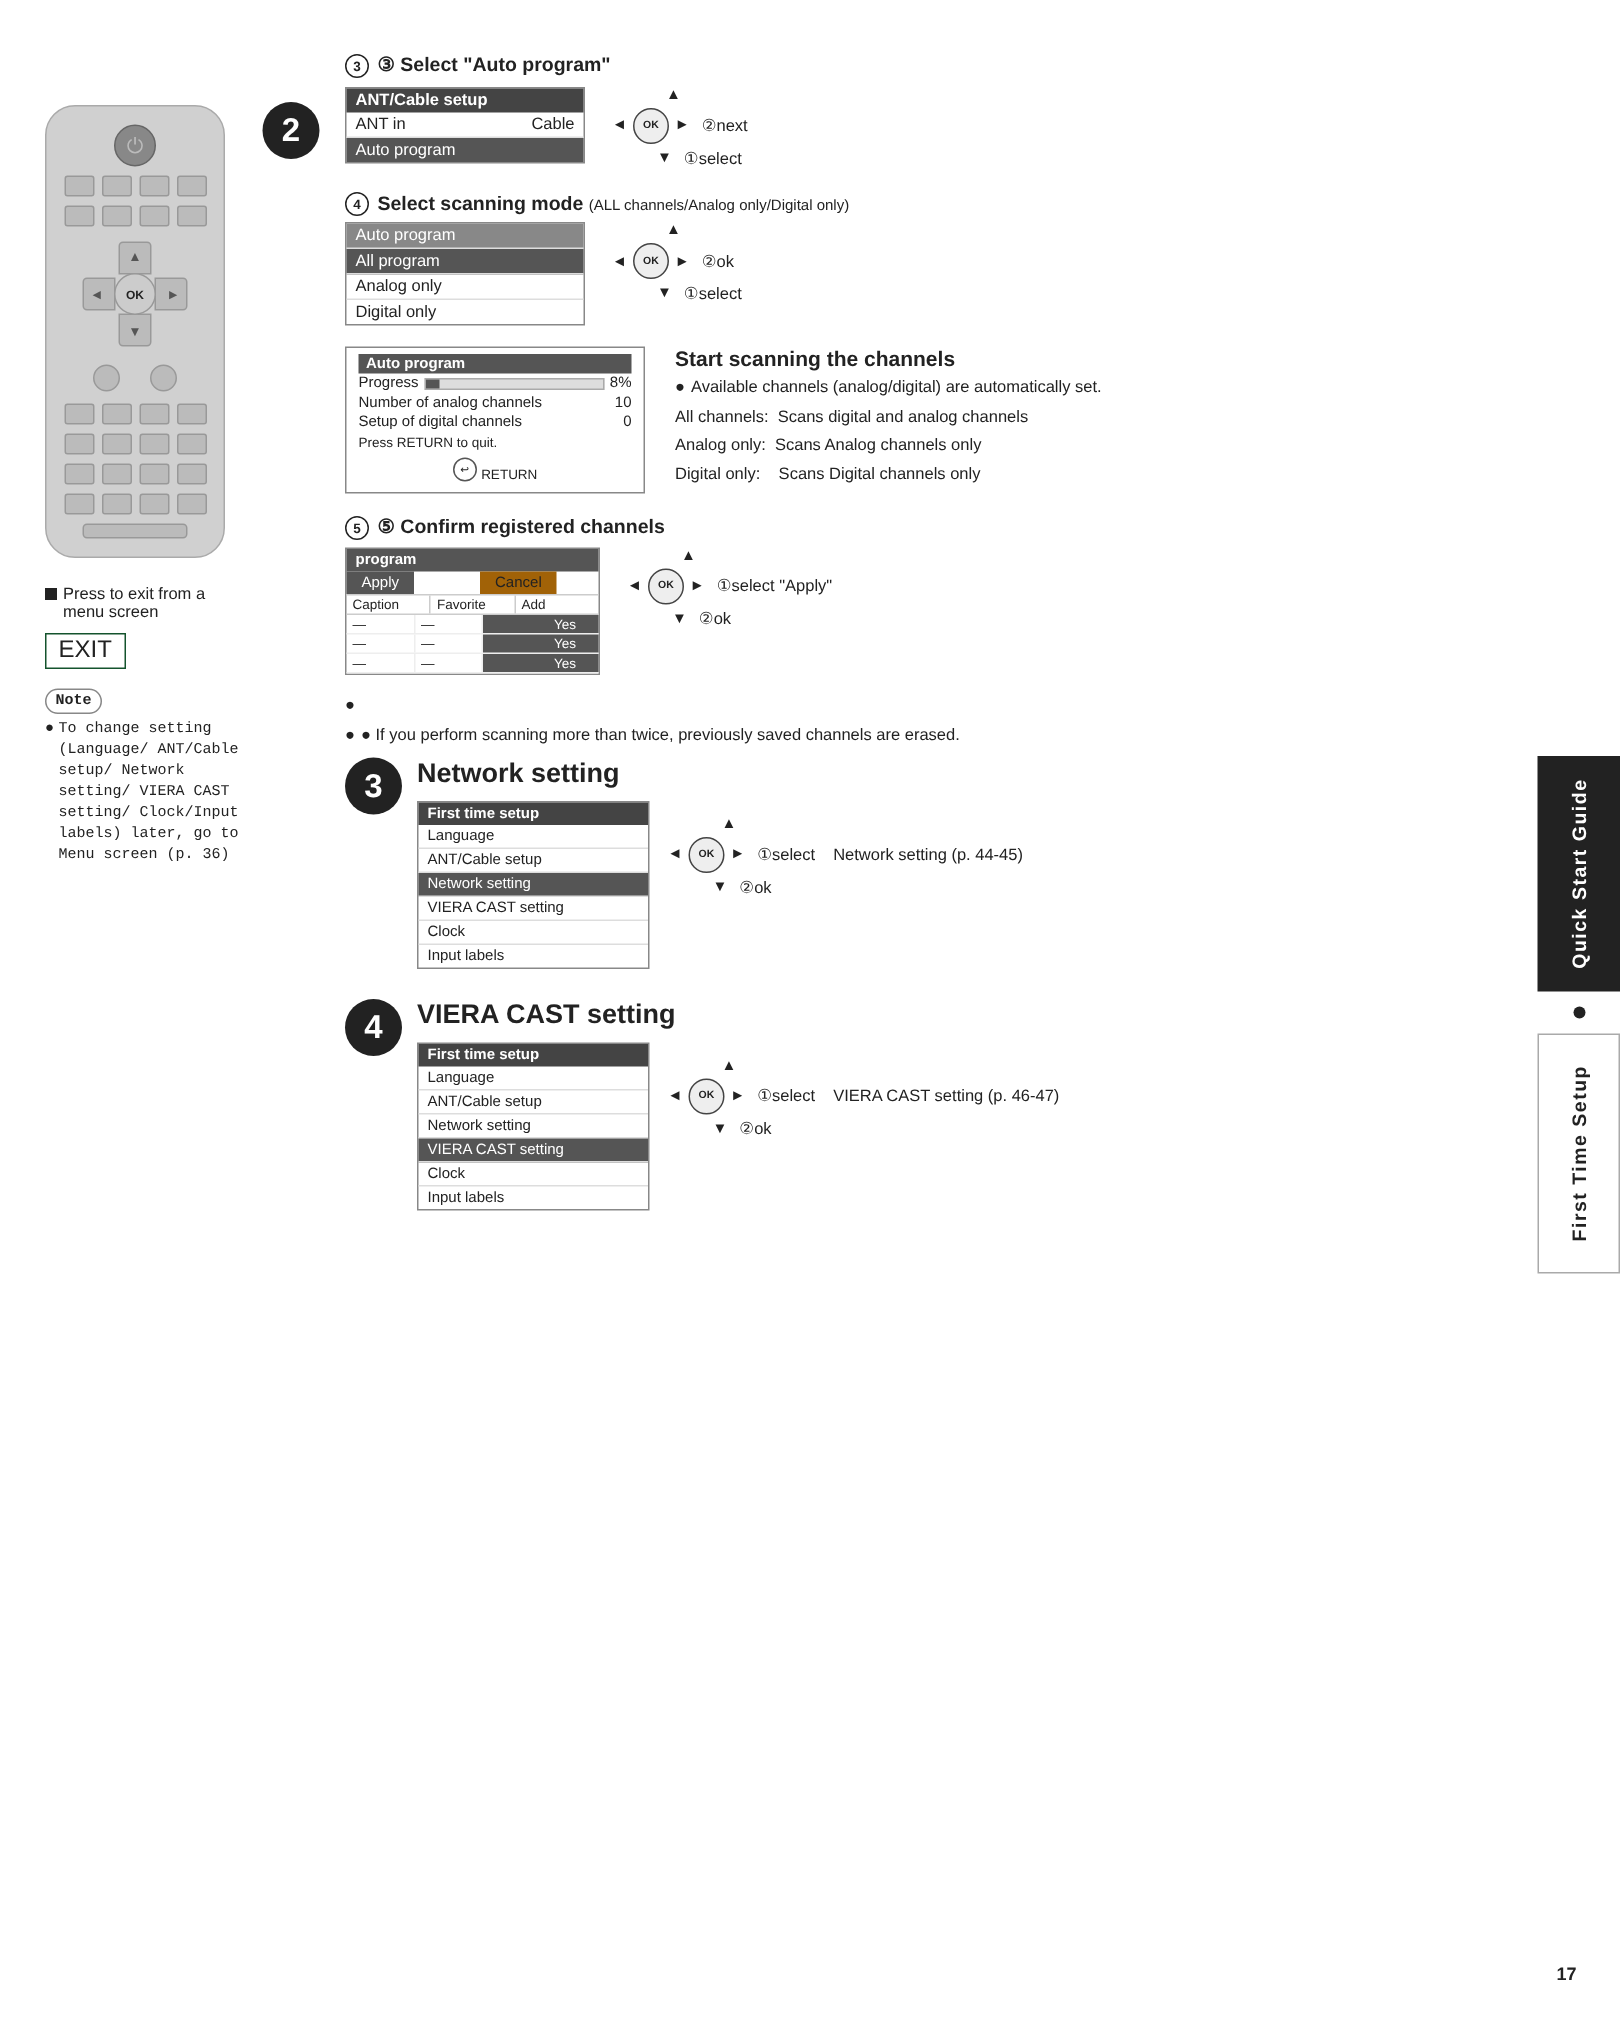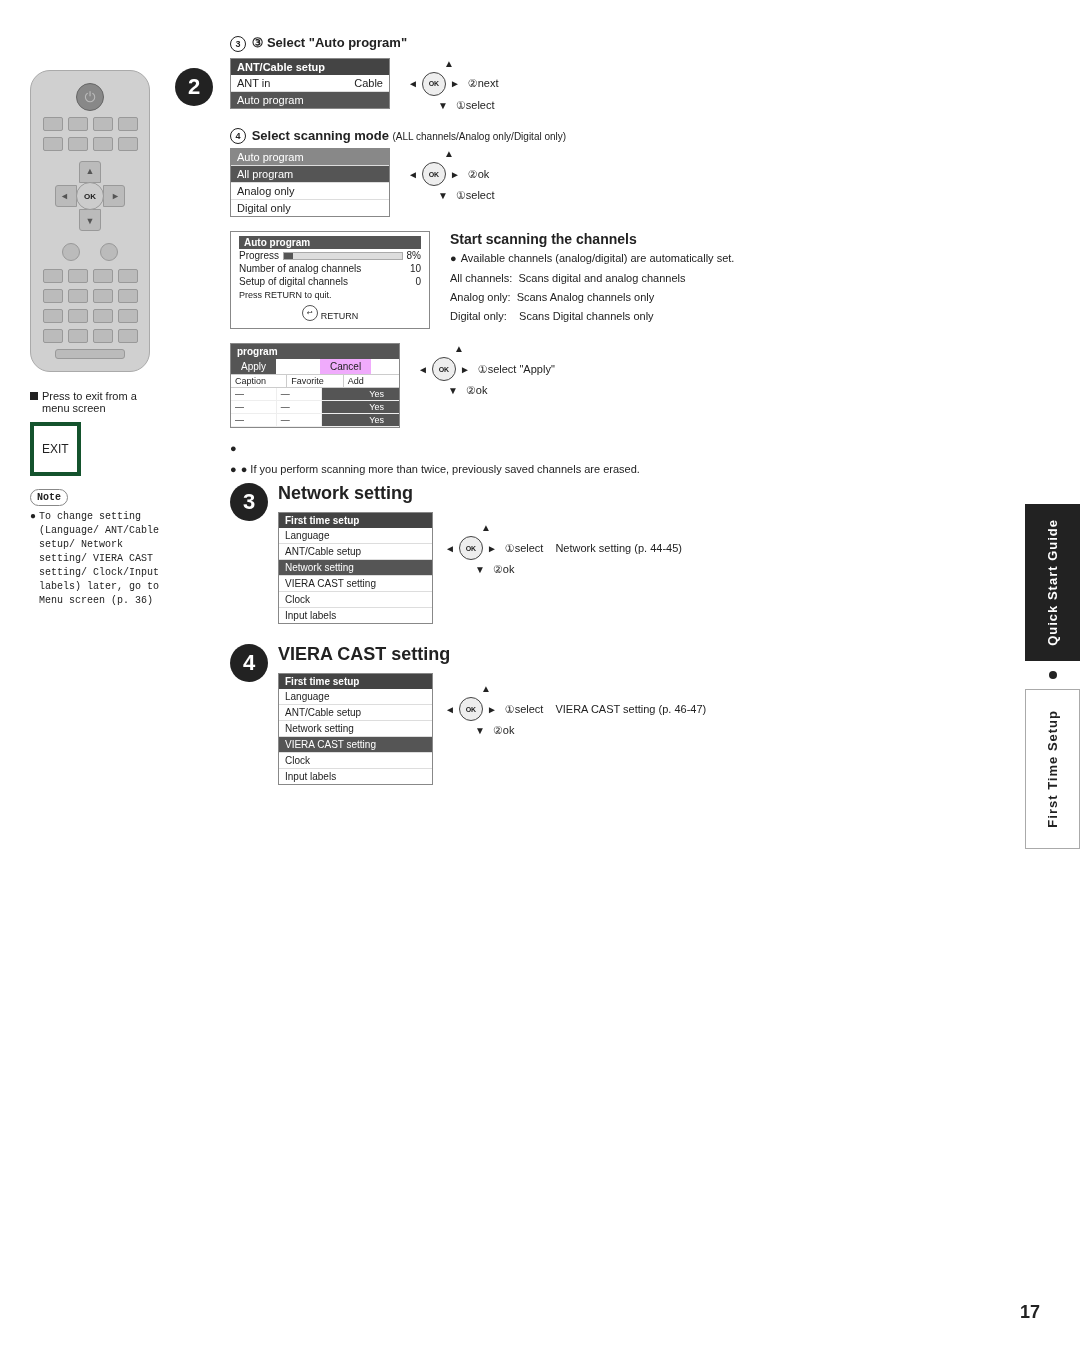--- a/index.html
+++ b/index.html
@@ -11,22 +11,22 @@
       font-size: 13px;
       color: #222;
       position: relative;
       overflow: hidden;
     }
 
     
     .page-number {
       position: absolute;
       bottom: 30px;
-      right: 40px;
-      font-size: 18px;
+      right: 29px;
+      font-size: 12px;
       font-weight: bold;
     }
 
     
     .right-sidebar {
       position: absolute;
       right: 0;
       top: 0;
       width: 55px;
       height: 100%;
@@ -242,21 +242,21 @@
       border-bottom: 1px solid #ccc;
       gap: 44px;
     }
     .prog-table .apply-btn {
       background: #555;
       color: #fff;
       padding: 2px 10px;
       font-size: 10px;
     }
     .prog-table .cancel-btn {
-      background: #f0abfc;
+      background: #a16207;
       color: #222;
       padding: 2px 10px;
       font-size: 10px;
     }
     .prog-table .col-header {
       display: flex;
       border-bottom: 1px solid #ccc;
       font-size: 9px;
     }
     .prog-table .col-header span {
@@ -306,23 +306,23 @@
     .bullet-square {
       width: 8px;
       height: 8px;
       background: #222;
       margin-top: 3px;
       flex-shrink: 0;
     }
 
     
     .exit-btn {
-      border: 4px solid #14532d;
-      padding: 16px 8px;
-      font-size: 12px;
+      border: 1px solid #14532d;
+      padding: 2px 8px;
+      font-size: 16px;
       display: inline-block;
       margin: 3px 0;
     }
 
     
     .flex-row { display: flex; align-items: flex-start; gap: 10px; }
 
     .small-ok {
       display: inline-flex;
       align-items: center;
@@ -556,20 +556,24 @@
           <div style="font-size:11px;line-height:1.7;">
             <div>All channels:&nbsp; Scans digital and analog channels</div>
             <div>Analog only:&nbsp; Scans Analog channels only</div>
             <div>Digital only:&nbsp;&nbsp;&nbsp; Scans Digital channels only</div>
           </div>
         </div>
       </div>
     </div>
 
     <div style="margin-bottom:12px;">
+      <div style="font-size:13px;font-weight:bold;margin-bottom:5px;">
+        <span class="step-circled-num">5</span>
+        <span>⑤ Confirm registered channels</span>
+      </div>
       <div class="flex-row">
         <div class="prog-table">
           <div class="header-row">program</div>
           <div class="btn-row">
             <div class="apply-btn">Apply</div>
             <div class="cancel-btn">Cancel</div>
           </div>
           <div class="col-header">
             <span>Caption</span>
             <span>Favorite</span>

